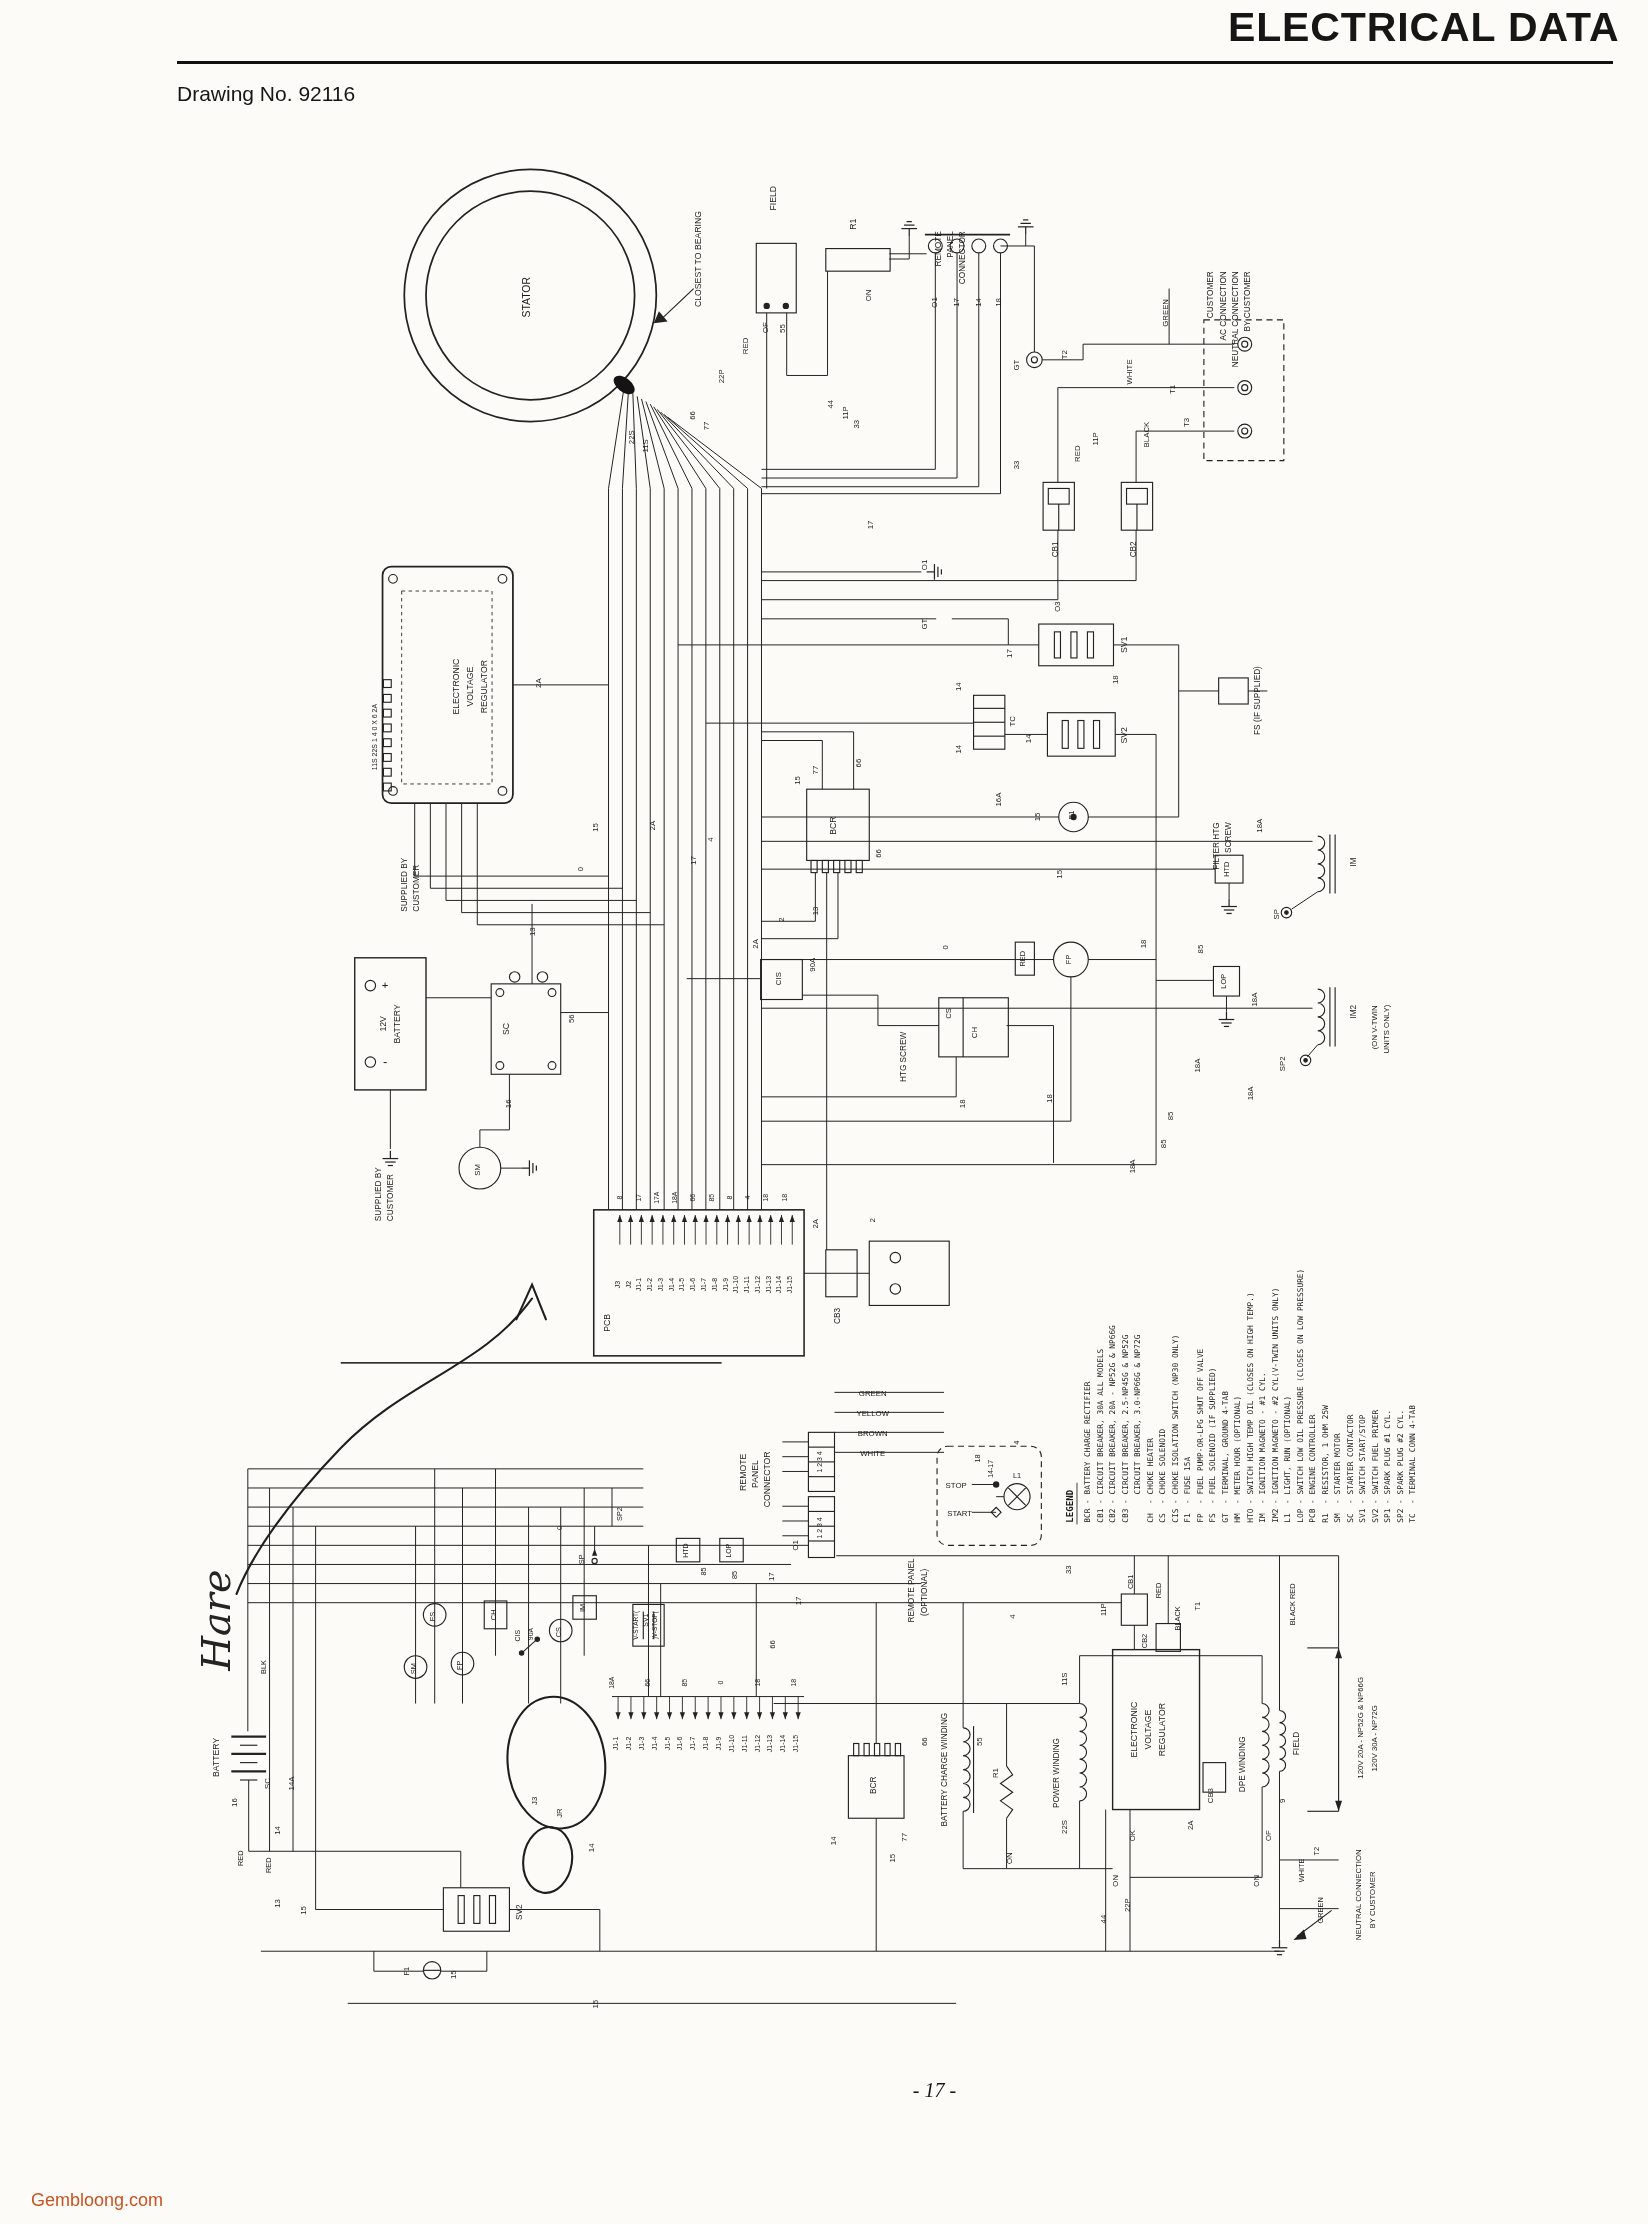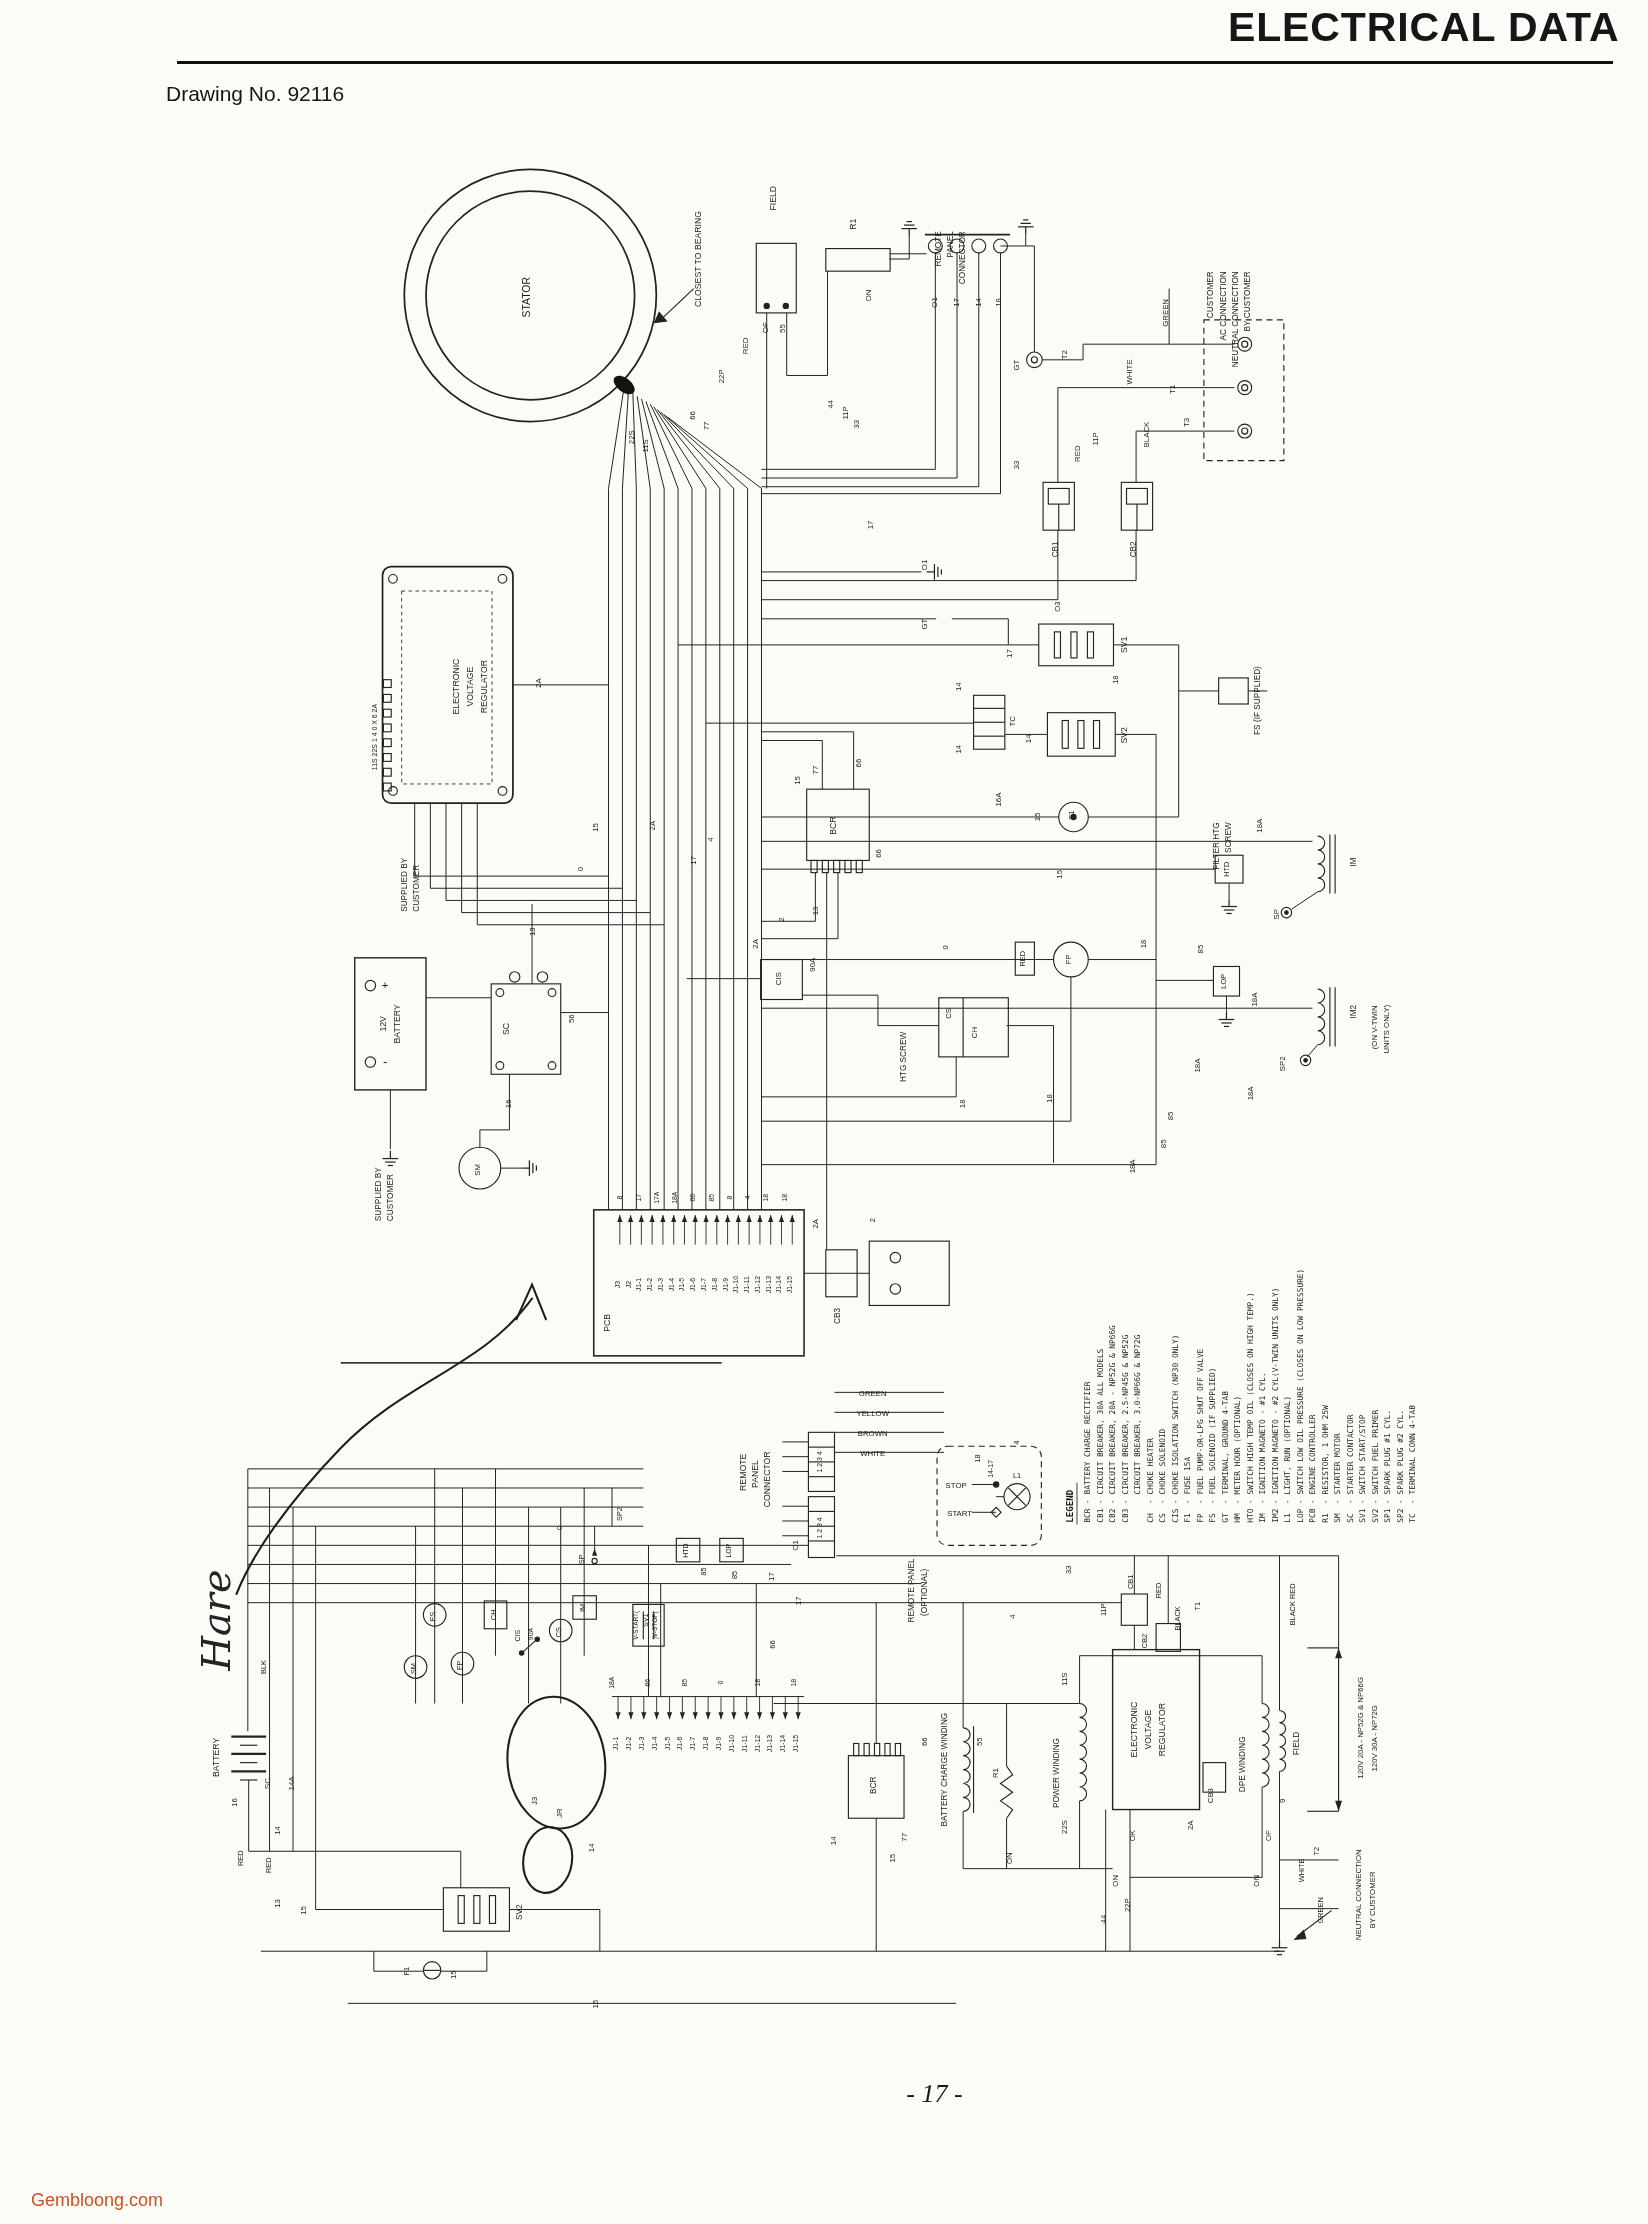--- a/index.html
+++ b/index.html
@@ -1,24 +1,24 @@
 <!DOCTYPE html>
 <html style="font-size:14px"><head>
 <meta charset="utf-8">
 <style>
   html,body{margin:0;padding:0;background:#9a9a9a;}
   .page{position:relative;width:1649px;height:2225px;background:#fcfbf7;font-family:"Liberation Sans",sans-serif;color:#161616;overflow:hidden;}
   .header-title{position:absolute;top:3.5px;right:29.5px;font-size:41px;font-weight:800;letter-spacing:0.9px;font-family:"Liberation Sans",sans-serif;}
   .header-rule{position:absolute;top:61px;left:177px;width:1436px;height:2.6px;background:#111;}
-  .drawing-no{position:absolute;top:82px;left:166px;font-size:21px;}
+  .drawing-no{position:absolute;top:82px;left:177px;font-size:21px;}
   svg.diagram{position:absolute;left:0;top:0;width:1649px;height:2225px;}
   svg text{font-family:"Liberation Sans",sans-serif;fill:#1b1b1b;}
   svg text.mono{font-family:"DejaVu Sans Mono",monospace;}
   svg text.hand{font-family:"DejaVu Serif",serif;font-style:italic;fill:#242424;}
-  .page-number{position:absolute;top:2079px;left:830px;width:209px;text-align:center;font-family:"Liberation Serif",serif;font-style:italic;font-size:26px;}
+  .page-number{position:absolute;top:2079px;left:830px;width:209px;text-align:center;font-family:"Liberation Serif",serif;font-style:italic;font-size:20px;}
   .watermark{position:absolute;bottom:14px;left:31px;font-size:18px;color:#c2410c;opacity:.9;}
 </style>
 </head>
 <body>
 
 <div class="page">
   <div class="header-title">ELECTRICAL DATA</div>
   <div class="header-rule"></div>
   <div class="drawing-no">Drawing No. 92116</div>
 

